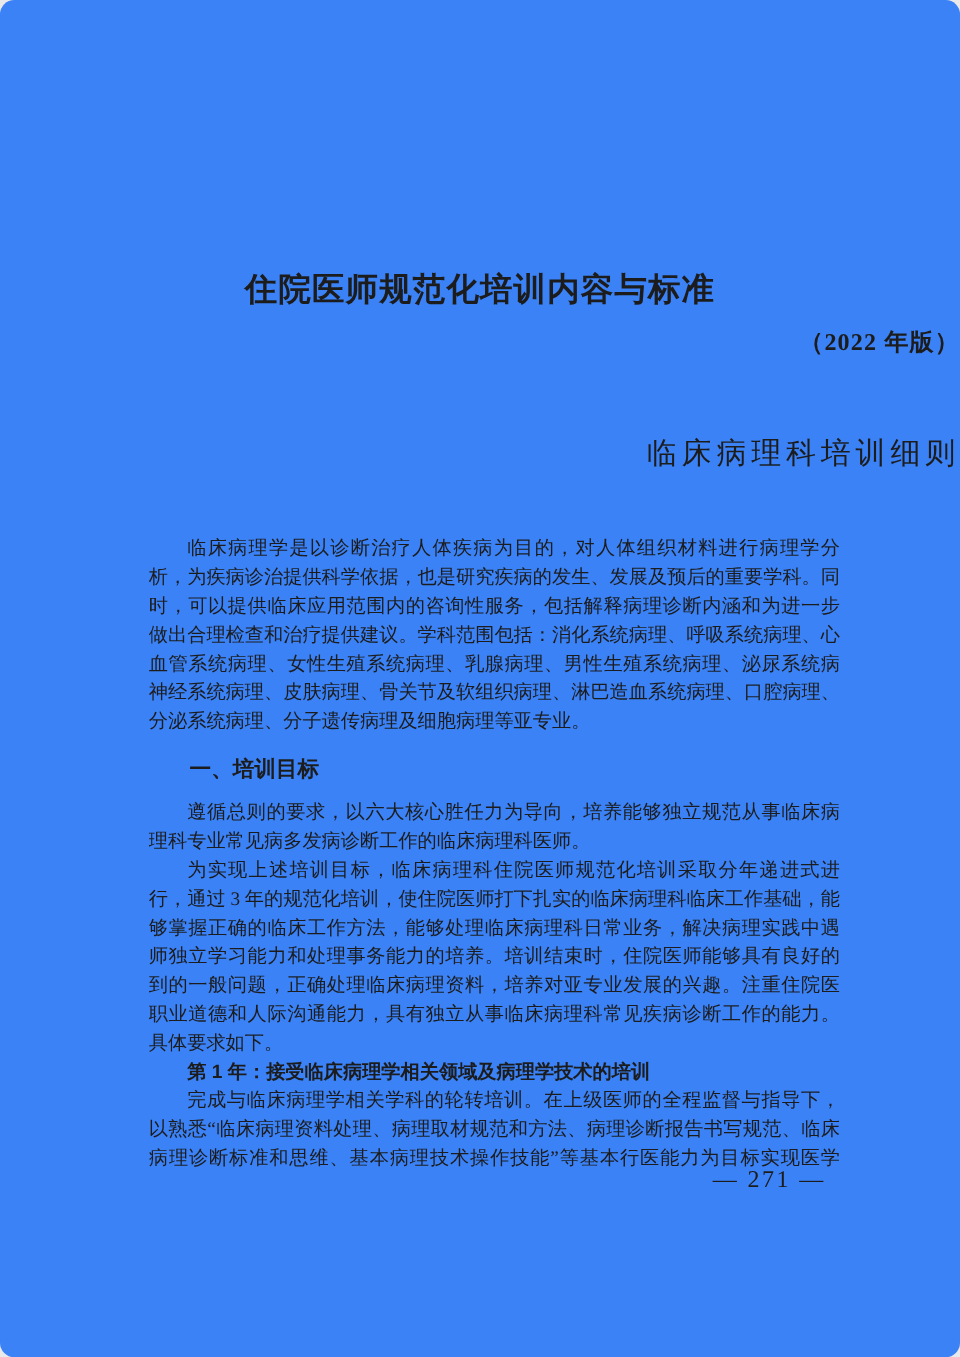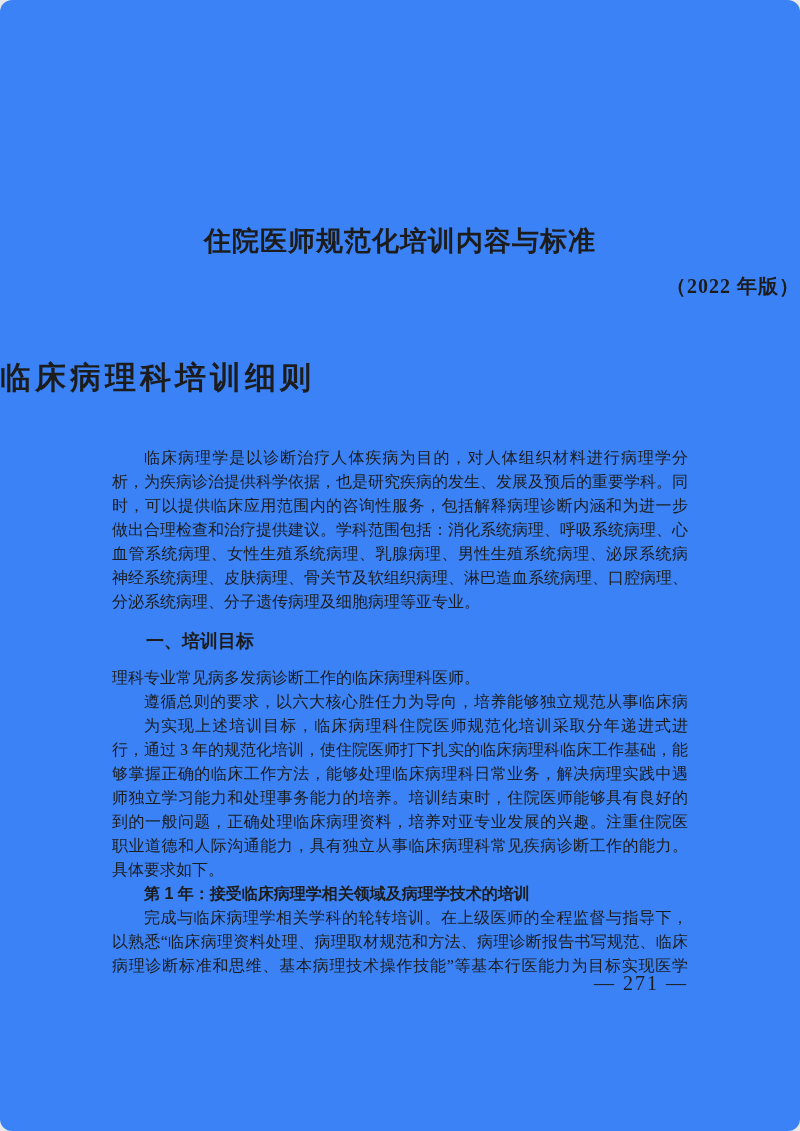--- a/index.html
+++ b/index.html
@@ -20,27 +20,27 @@
     letter-spacing:1px;
   }
   .doc-edition{
     position:absolute;top:272px;left:0;width:100%;
     text-align:right;
     font-size:20px;font-weight:600;line-height:28px;
     letter-spacing:1px;
   }
   .section-title{
     position:absolute;top:362px;left:0;width:100%;
-    text-align:left;
+    text-align:right;
     font-family:"Liberation Sans",sans-serif;
-    font-weight:bold;font-size:31px;line-height:32px;
+    font-weight:normal;font-size:25px;line-height:32px;
     letter-spacing:4px;
   }
   .body-col{
-    position:absolute;left:112px;top:446px;width:576px;
+    position:absolute;left:124px;top:446px;width:576px;
     font-size:16px;line-height:24px;
   }
   .line{
     height:24px;
     text-align:justify;
     text-justify:inter-character;
     overflow:hidden;
   }
   .just{text-align-last:justify;}
   .last{text-align-last:left;}
@@ -73,22 +73,22 @@
         <div class="line indent just">临床病理学是以诊断治疗人体疾病为目的，对人体组织材料进行病理学分</div>
         <div class="line just">析，为疾病诊治提供科学依据，也是研究疾病的发生、发展及预后的重要学科。同</div>
         <div class="line just">时，可以提供临床应用范围内的咨询性服务，包括解释病理诊断内涵和为进一步</div>
         <div class="line just">做出合理检查和治疗提供建议。学科范围包括：消化系统病理、呼吸系统病理、心</div>
         <div class="line just">血管系统病理、女性生殖系统病理、乳腺病理、男性生殖系统病理、泌尿系统病理、</div>
         <div class="line just">神经系统病理、皮肤病理、骨关节及软组织病理、淋巴造血系统病理、口腔病理、内</div>
         <div class="line last">分泌系统病理、分子遗传病理及细胞病理等亚专业。</div>
       </div>
       <div class="h1">一、培训目标</div>
       <div>
+        <div class="line indent just">遵循总则的要求，以六大核心胜任力为导向，培养能够独立规范从事临床病</div>
         <div class="line last">理科专业常见病多发病诊断工作的临床病理科医师。</div>
-        <div class="line indent just">遵循总则的要求，以六大核心胜任力为导向，培养能够独立规范从事临床病</div>
       </div>
       <div>
         <div class="line indent just">为实现上述培训目标，临床病理科住院医师规范化培训采取分年递进式进</div>
         <div class="line just">行，通过 3 年的规范化培训，使住院医师打下扎实的临床病理科临床工作基础，能</div>
         <div class="line just">够掌握正确的临床工作方法，能够处理临床病理科日常业务，解决病理实践中遇</div>
         <div class="line just">师独立学习能力和处理事务能力的培养。培训结束时，住院医师能够具有良好的</div>
         <div class="line just">到的一般问题，正确处理临床病理资料，培养对亚专业发展的兴趣。注重住院医</div>
         <div class="line just">职业道德和人际沟通能力，具有独立从事临床病理科常见疾病诊断工作的能力。</div>
         <div class="line last">具体要求如下。</div>
       </div>

